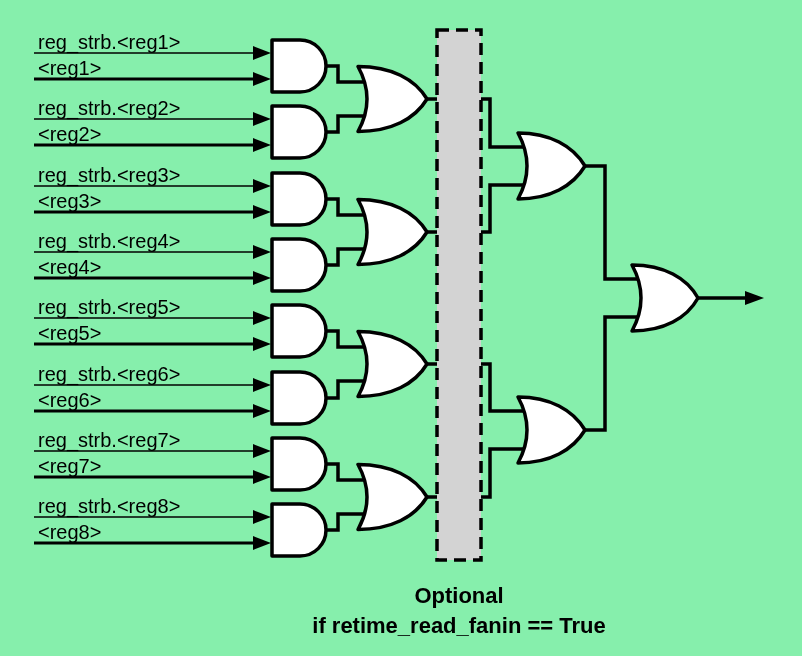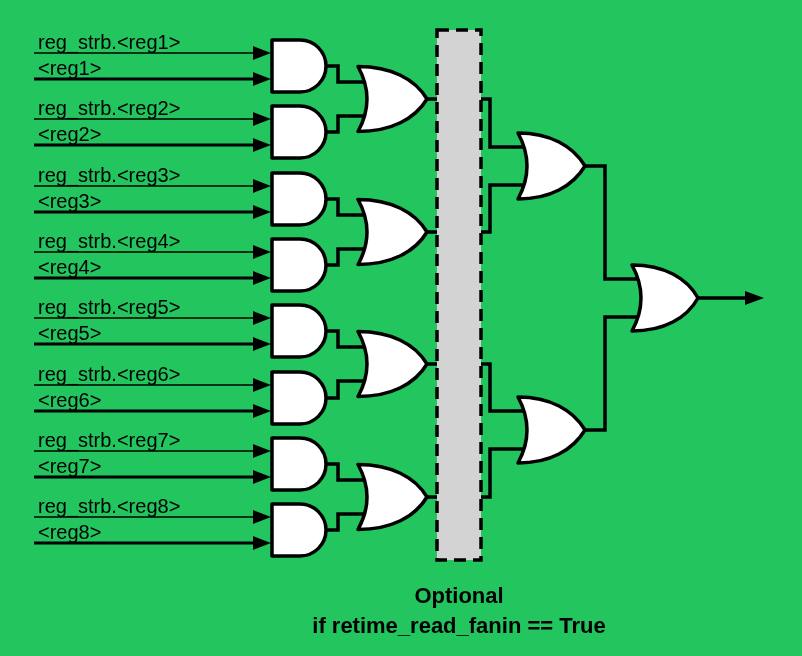--- a/index.html
+++ b/index.html
@@ -1,16 +1,16 @@
 <!DOCTYPE html>
 <html><head>
 <meta charset="utf-8">
 <style>
   html, body { margin: 0; padding: 0; background: #ffffff; }
-  .stage { width: 802px; height: 656px; position: relative; background: #22c55e; overflow: hidden; }
+  .stage { width: 802px; height: 656px; position: relative; background: #86efac; overflow: hidden; }
   svg text {
     font-family: "Liberation Sans", "DejaVu Sans", sans-serif;
     font-size: 20px;
     fill: #000000;
   }
   svg text.caption {
     font-size: 22px;
     font-weight: bold;
     text-anchor: middle;
   }

